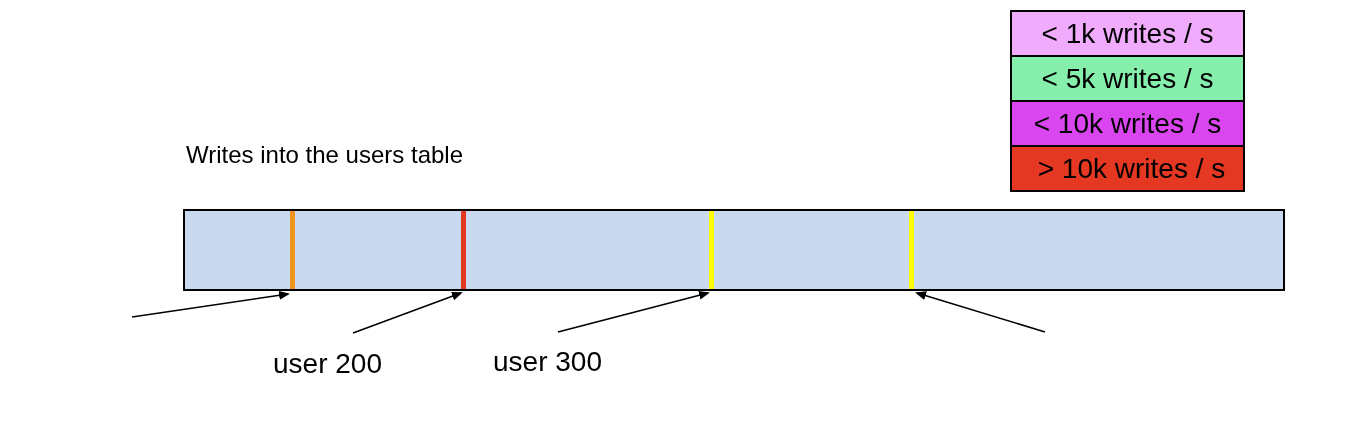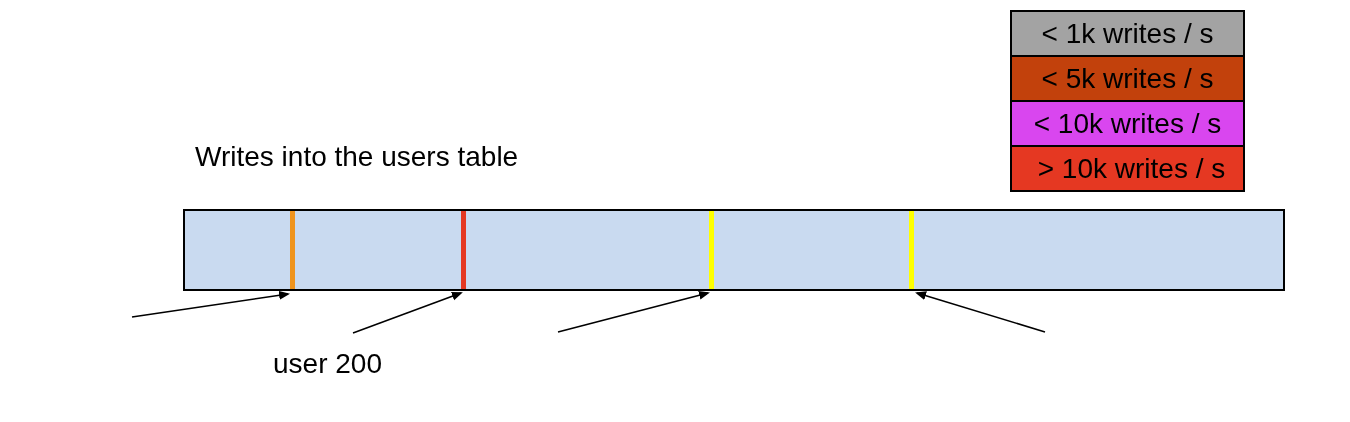--- a/index.html
+++ b/index.html
@@ -10,23 +10,23 @@
   }
   #canvas {
     position: relative;
     width: 1350px;
     height: 422px;
     background: #ffffff;
     overflow: hidden;
   }
   .diagram-title {
     position: absolute;
-    left: 195px;
+    left: 186px;
     top: 141px;
-    font-size: 28px;
+    font-size: 24px;
     line-height: 1.15;
     color: #000000;
     white-space: nowrap;
   }
   
   .legend {
     position: absolute;
     left: 1010px;
     top: 10px;
     width: 235px;
@@ -86,24 +86,24 @@
   .user-label-2 { left: 273px; top: 350px; }
   .user-label-3 { left: 493px; top: 348px; }
   .user-label-4 { left: 965px; top: 350px; }
 </style>
 </head>
 <body>
 
 <div id="canvas">
 
   <div class="legend">
-    <div class="legend-row" style="background-color: #a3a3a3;">
+    <div class="legend-row" style="background-color: #f0abfc;">
       <span>&lt; 1k writes / s</span>
     </div>
-    <div class="legend-row" style="background-color: #c2410c;">
+    <div class="legend-row" style="background-color: #86efac;">
       <span>&lt; 5k writes / s</span>
     </div>
     <div class="legend-row" style="background-color: #d946ef;">
       <span>&lt; 10k writes / s</span>
     </div>
     <div class="legend-row" style="background-color: rgb(229, 56, 34); padding-left: 8px;">
       <span>&gt; 10k writes / s</span>
     </div>
   </div>
 
@@ -122,14 +122,15 @@
         <path d="M0,0 L11,4.5 L0,9 z" fill="#000000"></path>
       </marker>
     </defs>
     <line x1="132" y1="317" x2="288" y2="294" stroke="#000000" stroke-width="1.6" marker-end="url(#arrowhead)"></line>
     <line x1="353" y1="333" x2="461" y2="293" stroke="#000000" stroke-width="1.6" marker-end="url(#arrowhead)"></line>
     <line x1="558" y1="332" x2="708" y2="293" stroke="#000000" stroke-width="1.6" marker-end="url(#arrowhead)"></line>
     <line x1="1045" y1="332" x2="917" y2="293" stroke="#000000" stroke-width="1.6" marker-end="url(#arrowhead)"></line>
   </svg>
 
   <div class="user-label user-label-2">user 200</div>
+  <div class="user-label user-label-3">user 300</div>
 
 </div>
 
 </body></html>

